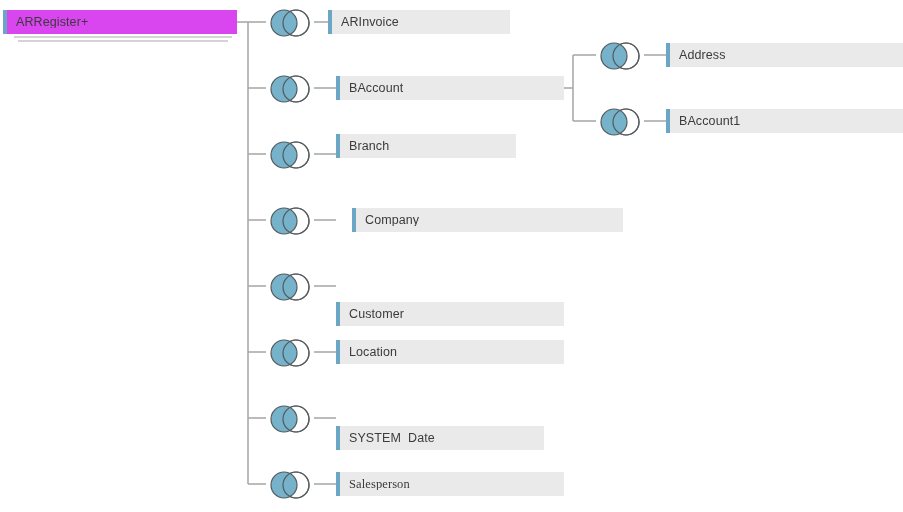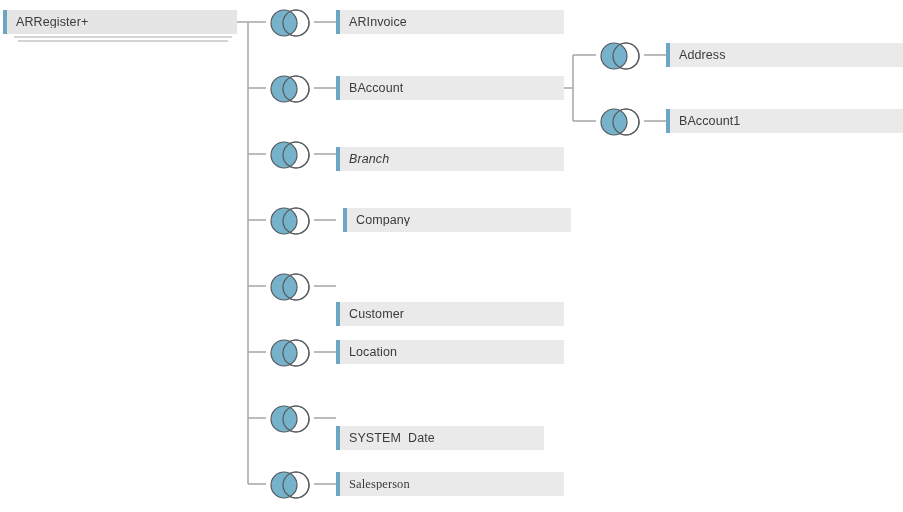--- a/index.html
+++ b/index.html
@@ -50,21 +50,21 @@
     color: #3b3b3b;
     padding-left: 9px;
     line-height: 1;
     white-space: nowrap;
     overflow: hidden;
     letter-spacing: 0.1px;
   }
 
   
   .root-box {
-    background: #e5e5e5;
+    background: #d946ef;
     text-align: center;
   }
   .root-box .node-accent {
     background: #6ba6c4;
   }
   .root-stack-line {
     position: absolute;
     height: 2px;
     background: #d4d4d4;
   }
@@ -121,21 +121,21 @@
   <div class="root-stack-line" id="stack2" style="left: 18px; top: 40px; width: 210px;"></div>
 
   <div id="nodes-layer">
       <div class="join-icon" style="left: 266px; top: 8px;">
         <svg width="48" height="30" viewBox="0 0 48 30">
           <circle cx="30" cy="15" r="13" fill="#ffffff" stroke="#555a5e" stroke-width="1.2"></circle>
           <circle cx="18" cy="15" r="13" fill="#6faec7" fill-opacity="0.95" stroke="#555a5e" stroke-width="1.2"></circle>
           <circle cx="30" cy="15" r="13" fill="none" stroke="#555a5e" stroke-width="1.2"></circle>
         </svg>
       </div>
-      <div class="node-box" style="left: 336px; top: 10px; width: 228px;">
+      <div class="node-box" style="left: 328px; top: 10px; width: 182px;">
         <span class="node-accent"></span>
         <span class="node-label">ARInvoice</span>
       </div>
       <div class="join-icon" style="left: 266px; top: 74px;">
         <svg width="48" height="30" viewBox="0 0 48 30">
           <circle cx="30" cy="15" r="13" fill="#ffffff" stroke="#555a5e" stroke-width="1.2"></circle>
           <circle cx="18" cy="15" r="13" fill="#6faec7" fill-opacity="0.95" stroke="#555a5e" stroke-width="1.2"></circle>
           <circle cx="30" cy="15" r="13" fill="none" stroke="#555a5e" stroke-width="1.2"></circle>
         </svg>
       </div>
@@ -143,32 +143,32 @@
         <span class="node-accent"></span>
         <span class="node-label">BAccount</span>
       </div>
       <div class="join-icon" style="left: 266px; top: 140px;">
         <svg width="48" height="30" viewBox="0 0 48 30">
           <circle cx="30" cy="15" r="13" fill="#ffffff" stroke="#555a5e" stroke-width="1.2"></circle>
           <circle cx="18" cy="15" r="13" fill="#6faec7" fill-opacity="0.95" stroke="#555a5e" stroke-width="1.2"></circle>
           <circle cx="30" cy="15" r="13" fill="none" stroke="#555a5e" stroke-width="1.2"></circle>
         </svg>
       </div>
-      <div class="node-box" style="left: 336px; top: 147px; width: 228px; font-style: italic;">
+      <div class="node-box" style="left: 336px; top: 134px; width: 180px;">
         <span class="node-accent"></span>
         <span class="node-label">Branch</span>
       </div>
       <div class="join-icon" style="left: 266px; top: 206px;">
         <svg width="48" height="30" viewBox="0 0 48 30">
           <circle cx="30" cy="15" r="13" fill="#ffffff" stroke="#555a5e" stroke-width="1.2"></circle>
           <circle cx="18" cy="15" r="13" fill="#6faec7" fill-opacity="0.95" stroke="#555a5e" stroke-width="1.2"></circle>
           <circle cx="30" cy="15" r="13" fill="none" stroke="#555a5e" stroke-width="1.2"></circle>
         </svg>
       </div>
-      <div class="node-box" style="left: 343px; top: 208px; width: 228px; text-align: center;">
+      <div class="node-box" style="left: 352px; top: 208px; width: 271px; text-align: center;">
         <span class="node-accent"></span>
         <span class="node-label">Company</span>
       </div>
       <div class="join-icon" style="left: 266px; top: 272px;">
         <svg width="48" height="30" viewBox="0 0 48 30">
           <circle cx="30" cy="15" r="13" fill="#ffffff" stroke="#555a5e" stroke-width="1.2"></circle>
           <circle cx="18" cy="15" r="13" fill="#6faec7" fill-opacity="0.95" stroke="#555a5e" stroke-width="1.2"></circle>
           <circle cx="30" cy="15" r="13" fill="none" stroke="#555a5e" stroke-width="1.2"></circle>
         </svg>
       </div>

